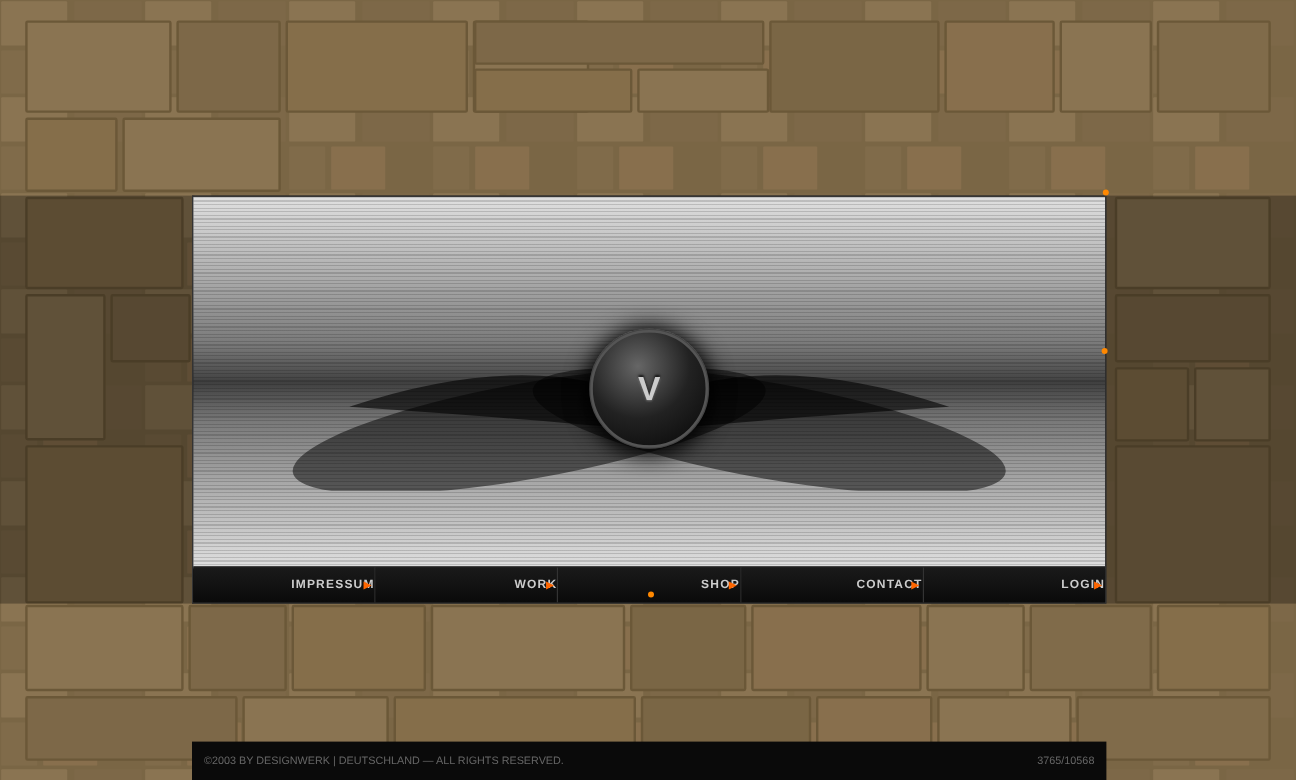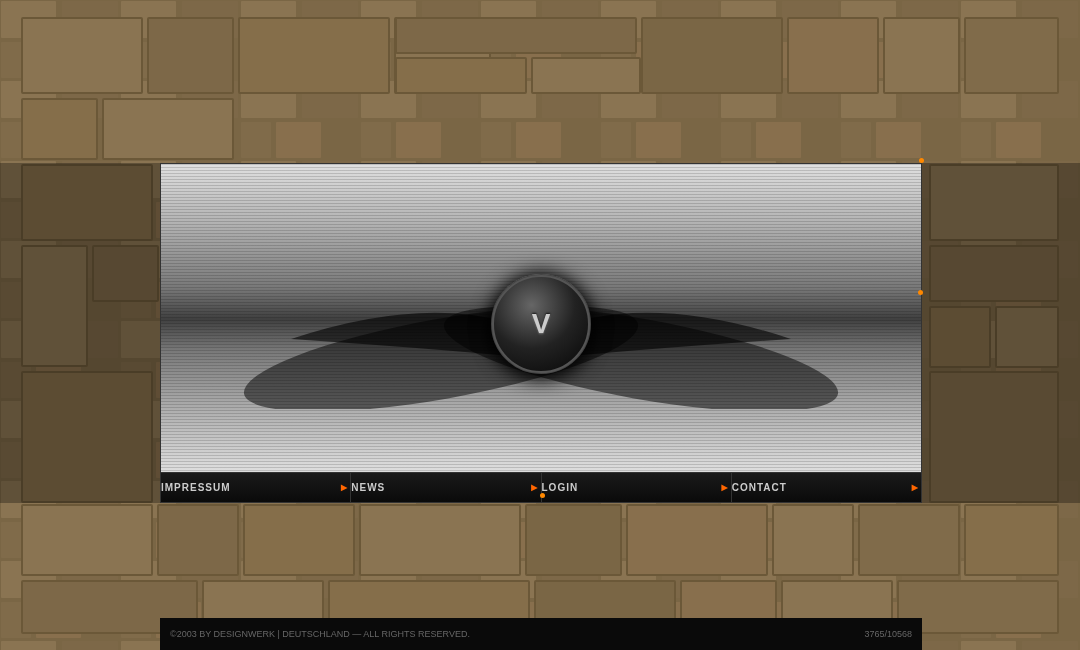--- a/index.html
+++ b/index.html
@@ -140,21 +140,21 @@
       background: #0a0a0a;
       border-top: 1px solid #333;
       display: flex;
       align-items: stretch;
     }
 
     .nav-item {
       flex: 1;
       display: flex;
       align-items: center;
-      justify-content: flex-start;
+      justify-content: flex-end;
       color: #ccc;
       font-size: 10px;
       font-weight: bold;
       letter-spacing: 1px;
       cursor: pointer;
       border-right: 1px solid #333;
       position: relative;
       text-transform: uppercase;
       background: linear-gradient(to bottom, #1a1a1a, #0a0a0a);
     }
@@ -338,27 +338,30 @@
     <div class="logo-btn">
       <span class="logo-v">V</span>
     </div>
   </div>
 
   <div class="nav-bar">
     <div class="nav-item">
       <span>IMPRESSUM</span>
     </div>
     <div class="nav-item">
-      <span>NEWS</span>
+      <span>WORK</span>
+    </div>
+    <div class="nav-item">
+      <span>SHOP</span>
+    </div>
+    <div class="nav-item">
+      <span>CONTACT</span>
     </div>
     <div class="nav-item">
       <span>LOGIN</span>
-    </div>
-    <div class="nav-item">
-      <span>CONTACT</span>
     </div>
   </div>
 </div>
 
 <div class="footer-bar">
   <span class="footer-text">©2003 BY DESIGNWERK | DEUTSCHLAND — ALL RIGHTS RESERVED.</span>
   <span class="footer-text">3765/10568</span>
 </div>
 
 <div class="corner-dot" style="top: 158px; right: 156px;"></div>

